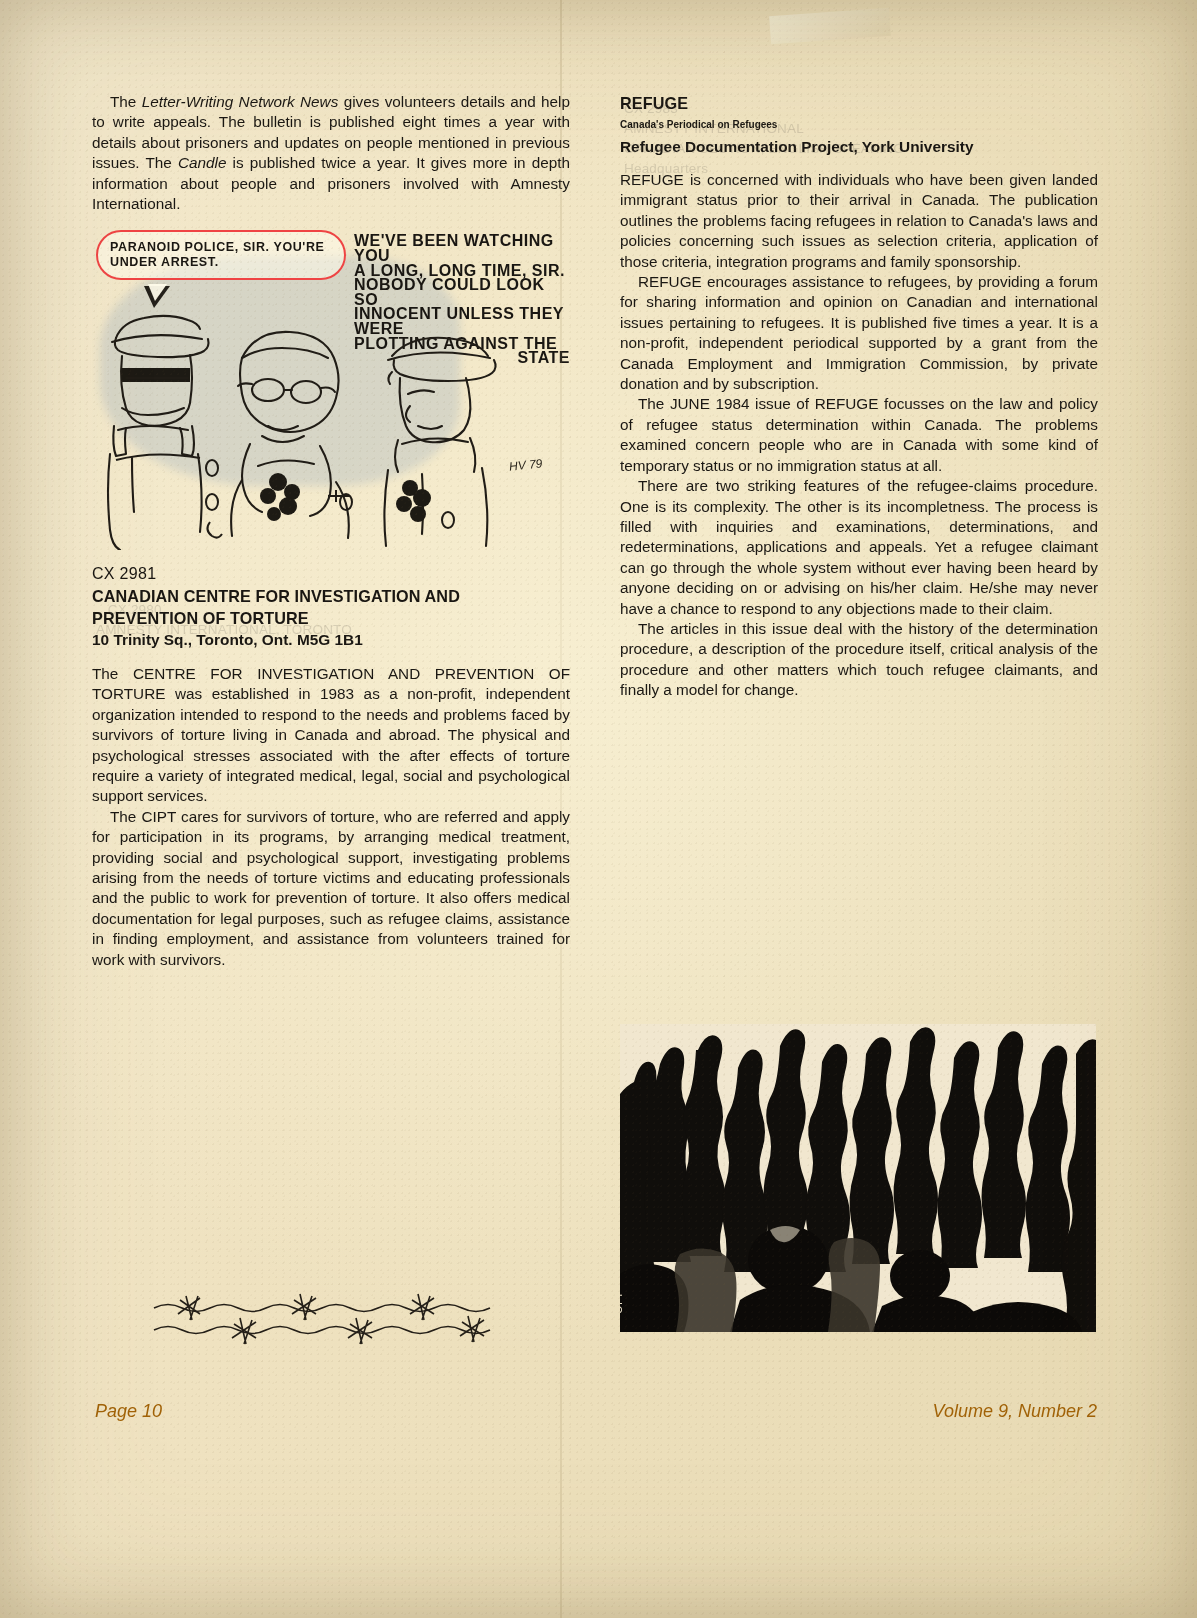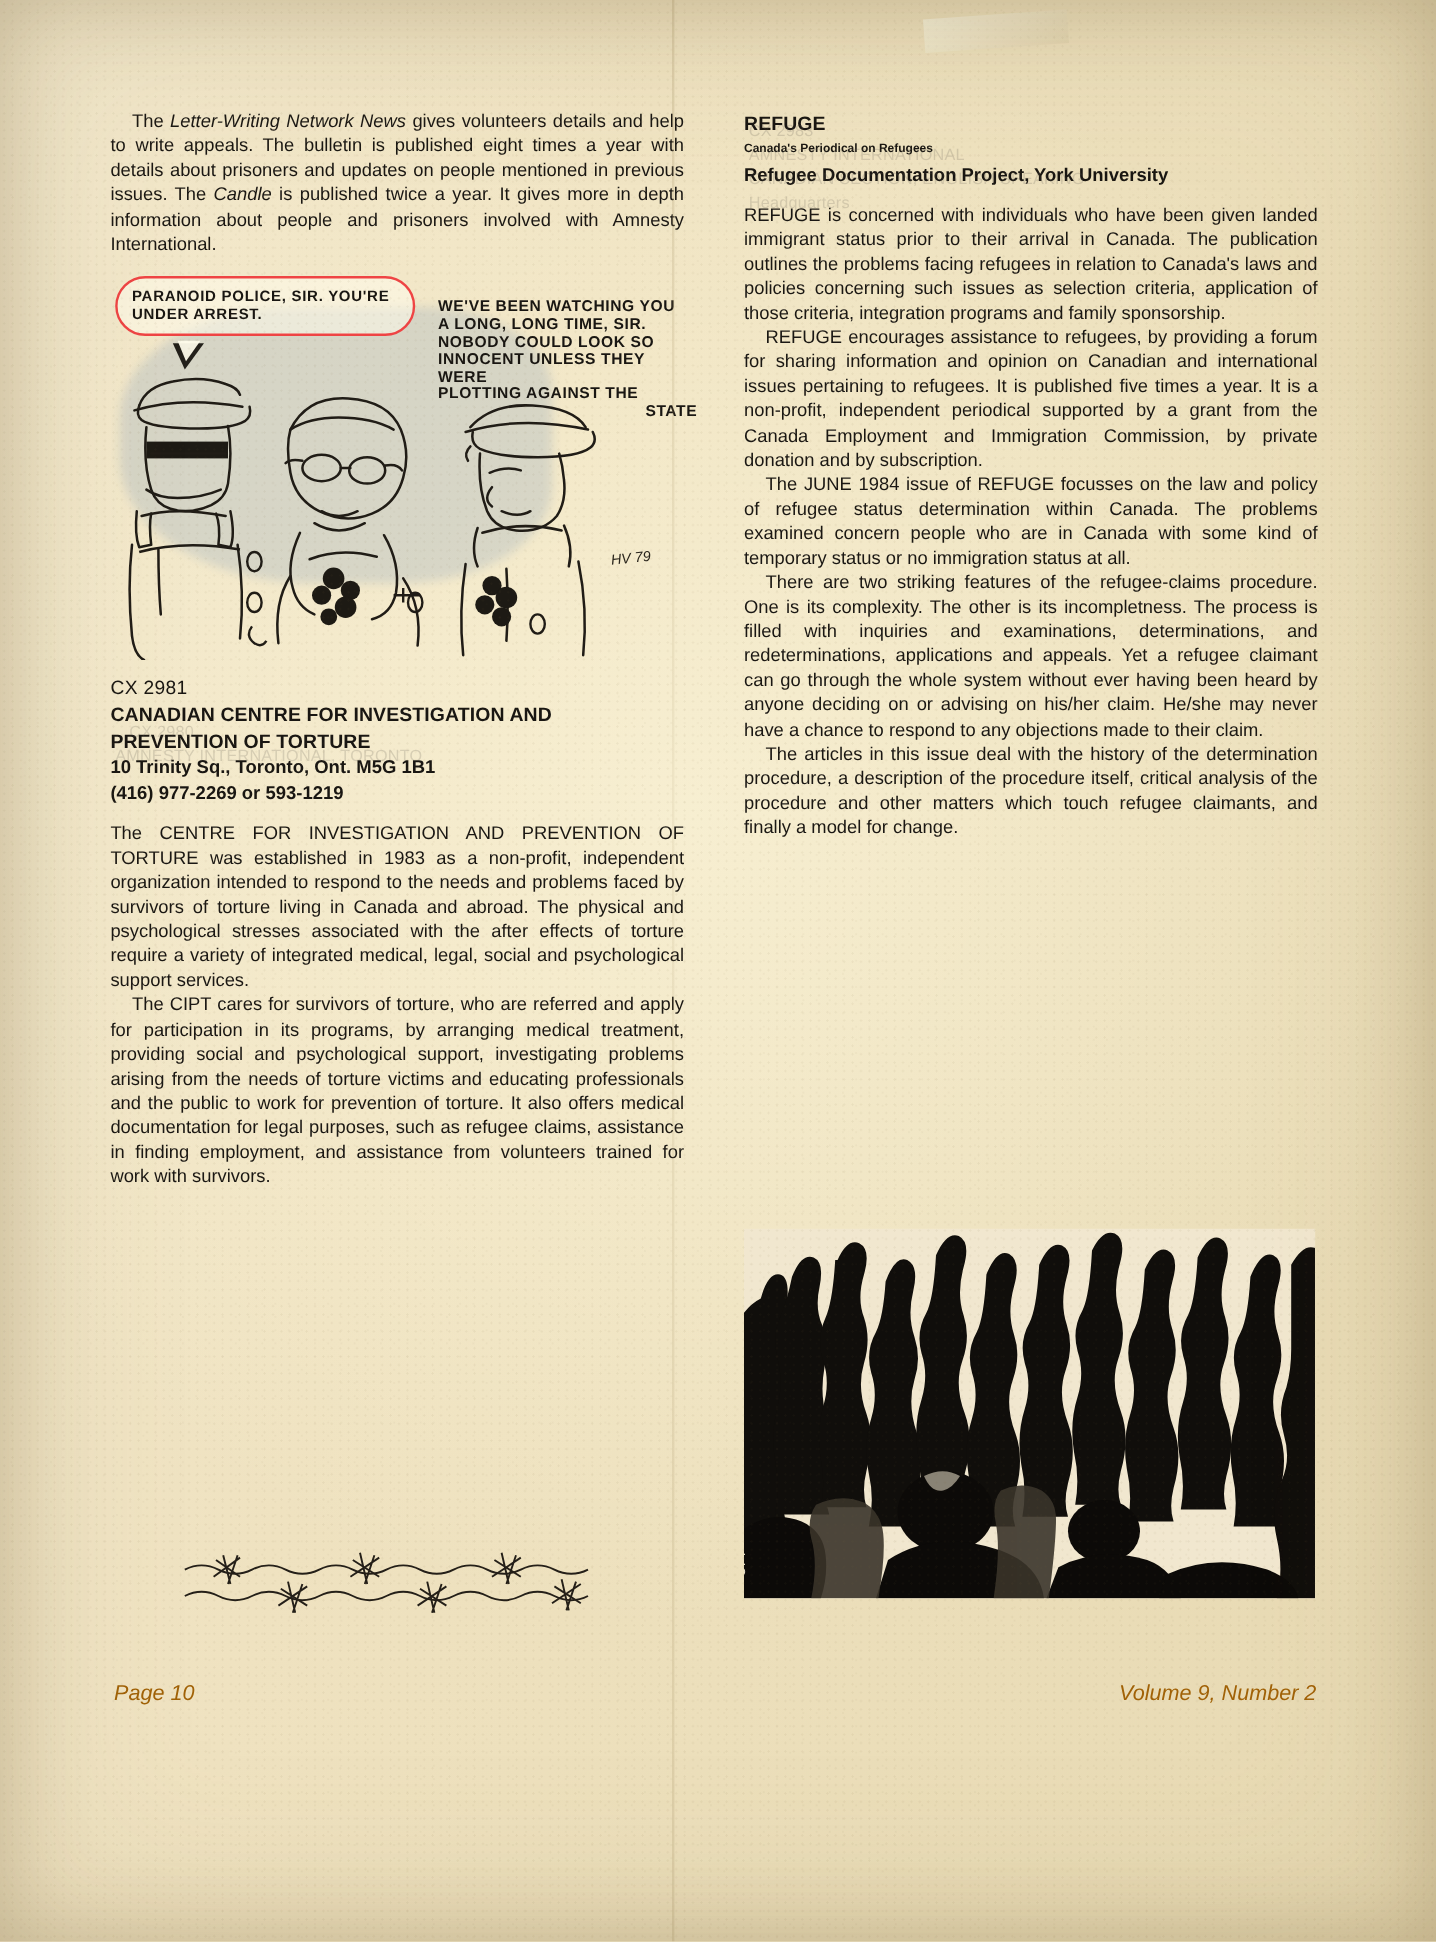--- a/index.html
+++ b/index.html
@@ -117,24 +117,23 @@
     padding:8px 12px;
     font-family:"Liberation Sans", sans-serif;
     font-size:12.5px;
     line-height:15px;
     letter-spacing:0.6px;
     background:rgba(255,252,235,0.55);
   }
   .bubble.b1 { left:4px; top:0px; width:222px; }
   .hand { font-family:"Liberation Sans", sans-serif; font-weight:600; }
   .speech2 {
-    position:absolute; left:262px; top:18px; width:216px;
-    font-size:13px; line-height:14.6px; letter-spacing:0.5px;
+    position:absolute; left:262px; top:4px; width:216px;
+    font-size:16px; line-height:14.6px; letter-spacing:0.5px;
     font-weight:600;
-    margin-left:11px;
   }
   .speech2 .r { text-align:right; }
   .tail {
     position:absolute; left:52px; top:56px;
     width:0; height:0;
     border-left:10px solid transparent;
     border-right:16px solid transparent;
     border-top:22px solid #23201a;
   }
   .tail:after{
@@ -293,21 +292,20 @@
       </svg>
 
       <div class="sig">HV 79</div>
     </div>
 
     <div class="gap"></div>
 
     <div class="code">CX 2981</div>
     <div class="heading">CANADIAN CENTRE FOR INVESTIGATION AND PREVENTION OF TORTURE</div>
     <div class="addr">10 Trinity Sq., Toronto, Ont. M5G 1B1</div>
-    <div class="addr">(416) 977-2269 or 593-1219</div>
 
     <div class="gap"></div>
 
     <p>The CENTRE FOR INVESTIGATION AND PREVENTION OF TORTURE was established in 1983 as a non-profit, independent organization intended to respond to the needs and problems faced by survivors of torture living in Canada and abroad. The physical and psychological stresses associated with the after effects of torture require a variety of integrated medical, legal, social and psychological support services.</p>
     <p class="indent">The CIPT cares for survivors of torture, who are referred and apply for participation in its programs, by arranging medical treatment, providing social and psychological support, investigating problems arising from the needs of torture victims and educating professionals and the public to work for prevention of torture. It also offers medical documentation for legal purposes, such as refugee claims, assistance in finding employment, and assistance from volunteers trained for work with survivors.</p>
   </div>
 
   <svg class="barbed" viewBox="0 0 370 60">
     <g fill="none" stroke="#241f18" stroke-width="1.6">
       <path d="M4 18 q14 -7 28 0 q14 7 28 0 q14 -7 28 0 q14 7 28 0 q14 -7 28 0 q14 7 28 0 q14 -7 28 0 q14 7 28 0 q14 -7 28 0 q14 7 28 0 q14 -7 28 0 q14 7 28 0"></path>

